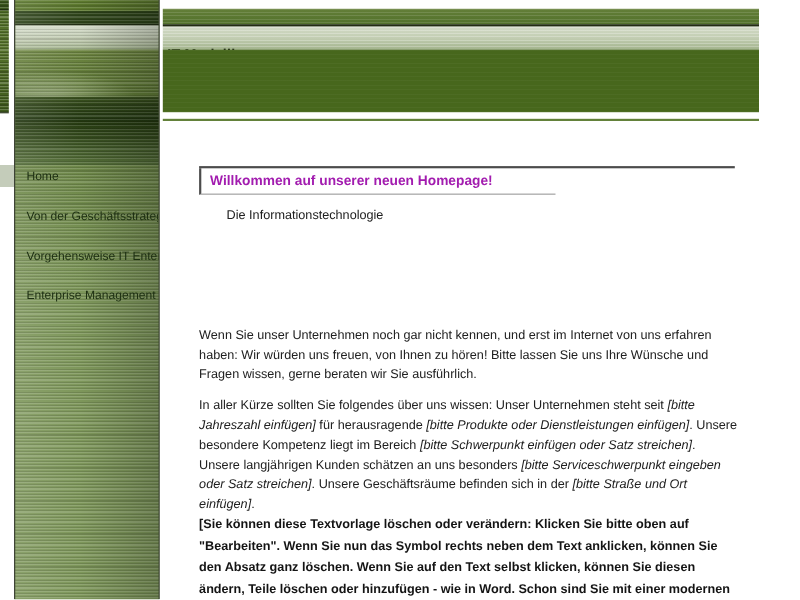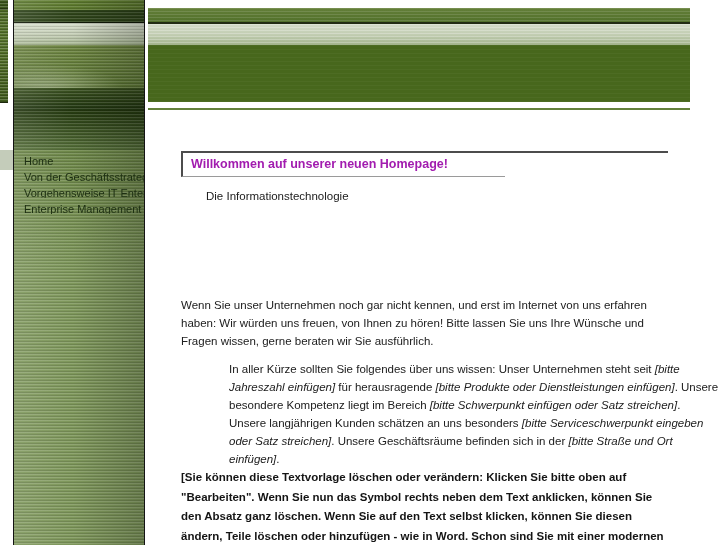--- a/index.html
+++ b/index.html
@@ -49,21 +49,21 @@
     background:
       radial-gradient(ellipse 120px 40px at 25% 105%, rgba(255,255,255,.30), rgba(255,255,255,0) 65%),
       linear-gradient(180deg, #6c8440 0%, #5e7836 100%);
   }
   .sb-dark  { height: 22px; background: linear-gradient(180deg, #3a511f 0%, #223711 100%); }
   .sb-fade  { height: 40px; background: linear-gradient(180deg, #24390f 0%, #56703a 100%); }
   .sb-menu  { height: 395px; background: linear-gradient(180deg, #6d8748 0%, #7e975b 30%, #7e975b 100%); }
 
   .menu { position: absolute; left: 0; top: 150px; width: 100%; z-index: 3; }
   .menu-item {
-    height: 16px; line-height: 23px;
+    height: 36px; line-height: 23px;
     padding-left: 10px;
     font-size: 11px; color: #1d2f12;
     white-space: nowrap; overflow: hidden;
     cursor: pointer;
   }
 
   
   .band-top {
     position: absolute; left: 148px; top: 8px; width: 542px; height: 14px;
     background:
@@ -109,21 +109,21 @@
     line-height: 15px;
     white-space: nowrap;
   }
   .intro {
     position: absolute; left: 181px; top: 188px; width: 487px;
     font-size: 11.5px; color: #202020; line-height: 17px; padding-left: 25px;
   }
   .para { position: absolute; left: 181px; width: 490px;
     font-size: 11.5px; color: #202020; line-height: 18px; }
   .para1 { top: 296px; }
-  .para2 { top: 360px; margin-left: 48px; }
+  .para2 { top: 360px; }
   .para3 { top: 468px; font-weight: bold; line-height: 19.5px; color: #141414; }
   .it { font-style: italic; }
 </style>
 </head>
 <body>
 
 <div class="page">
 
   <div class="edge-strip"></div>
   <div class="edge-square"></div>

